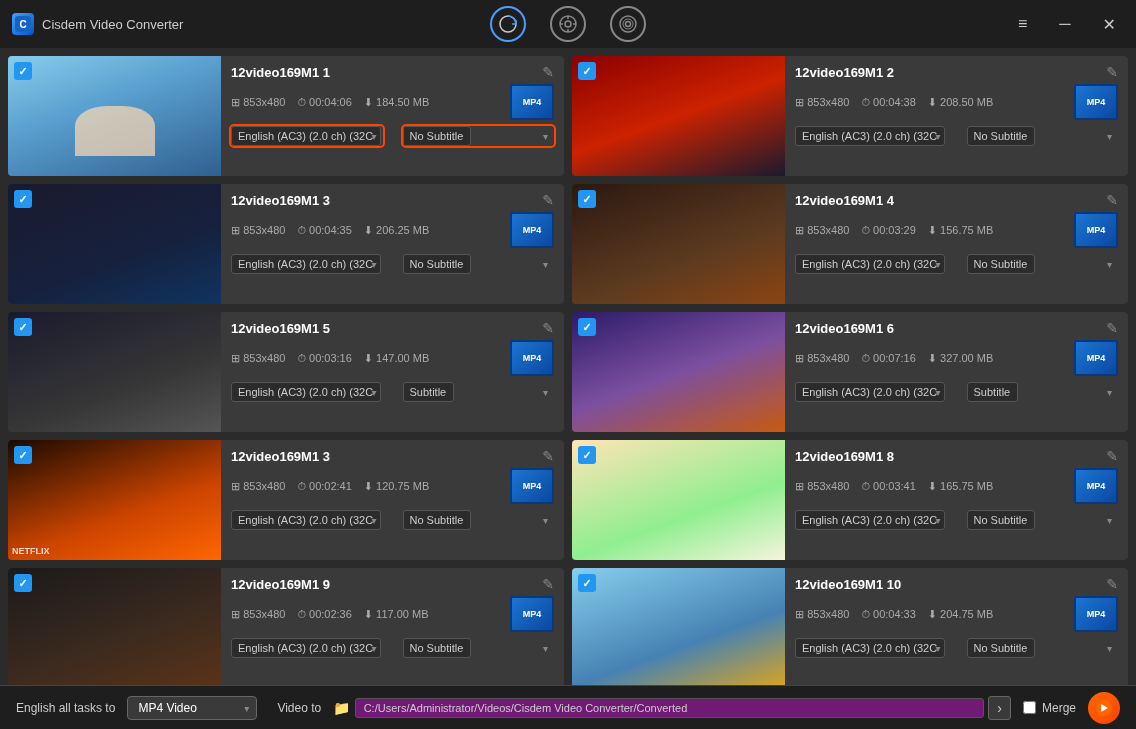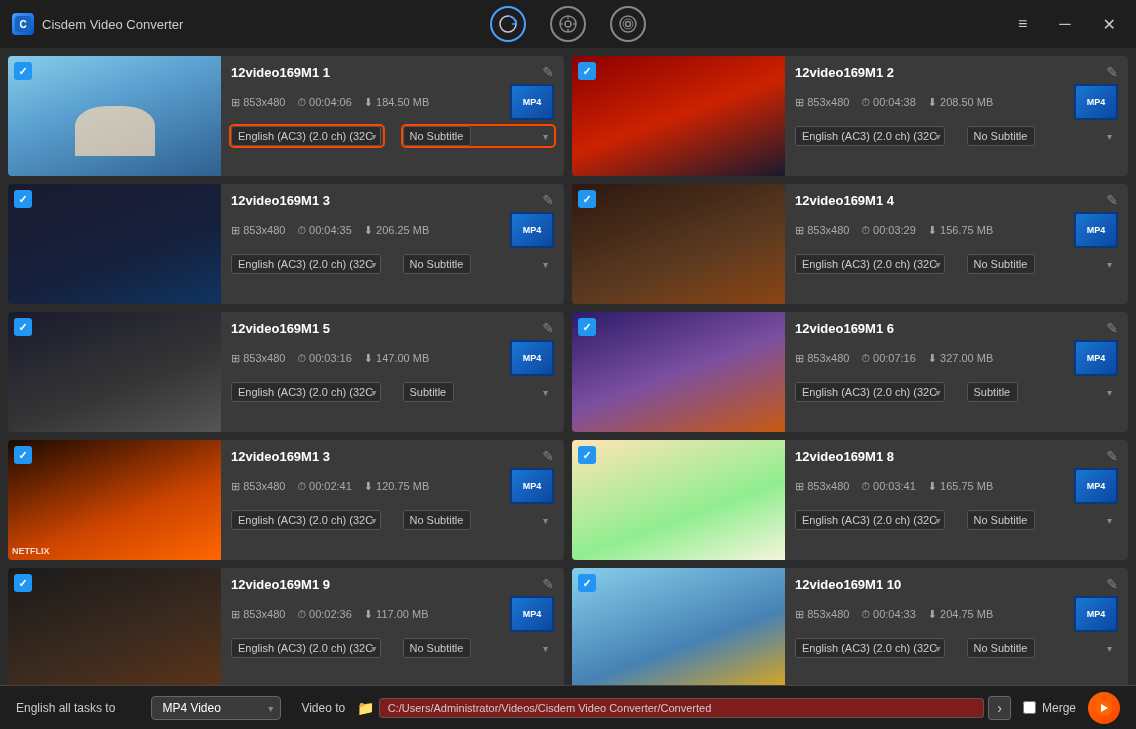--- a/index.html
+++ b/index.html
@@ -206,21 +206,20 @@
       gap: 12px;
       flex-shrink: 0;
       border-top: 1px solid #444;
     }
     .convert-label {
       font-size: 12px;
       color: #ccc;
     }
     .format-select-wrapper {
       position: relative;
-      margin-left: 24px;
     }
     .format-select {
       background: #3a3a3a;
       border: 1px solid #666;
       border-radius: 4px;
       color: #fff;
       font-size: 12px;
       padding: 4px 24px 4px 10px;
       cursor: pointer;
       appearance: none;
@@ -245,21 +244,21 @@
     .save-path-wrapper {
       display: flex;
       align-items: center;
       gap: 4px;
       flex: 1;
     }
     .folder-icon { font-size: 14px; }
     .save-path {
       font-size: 11px;
       color: #ccc;
-      background: #7f1d1d;
+      background: #701a75;
       border: 1px solid #555;
       border-radius: 3px;
       padding: 3px 8px;
       flex: 1;
     }
     .path-btn {
       background: #3a3a3a;
       border: 1px solid #666;
       border-radius: 3px;
       color: #ccc;

